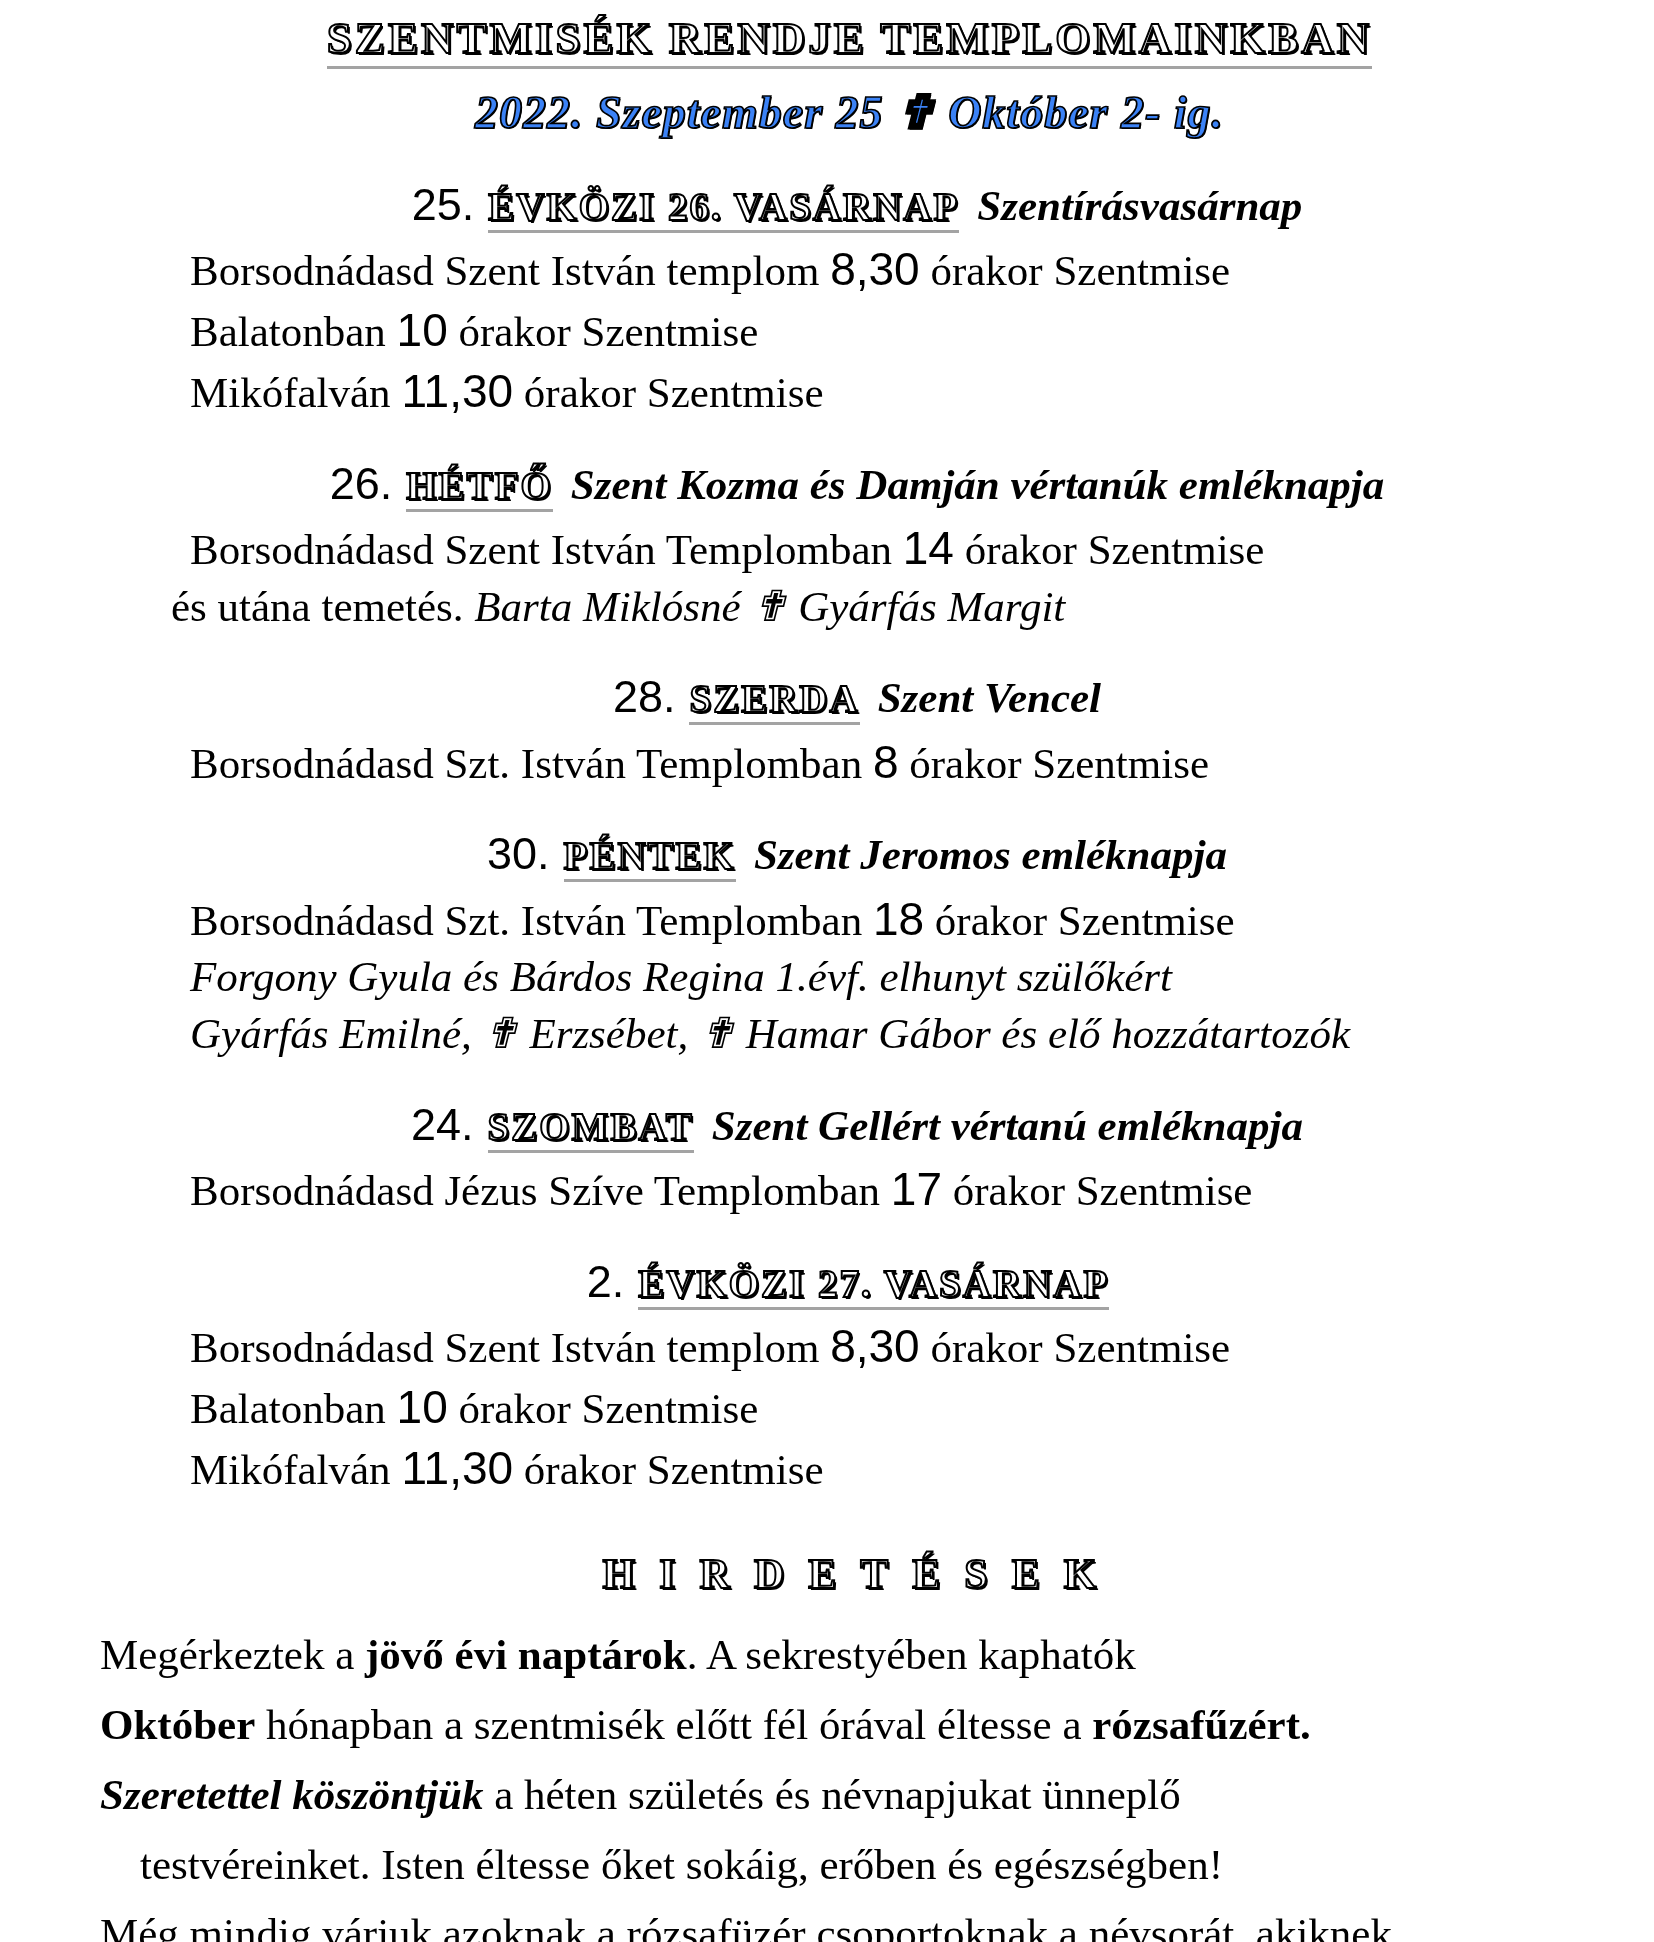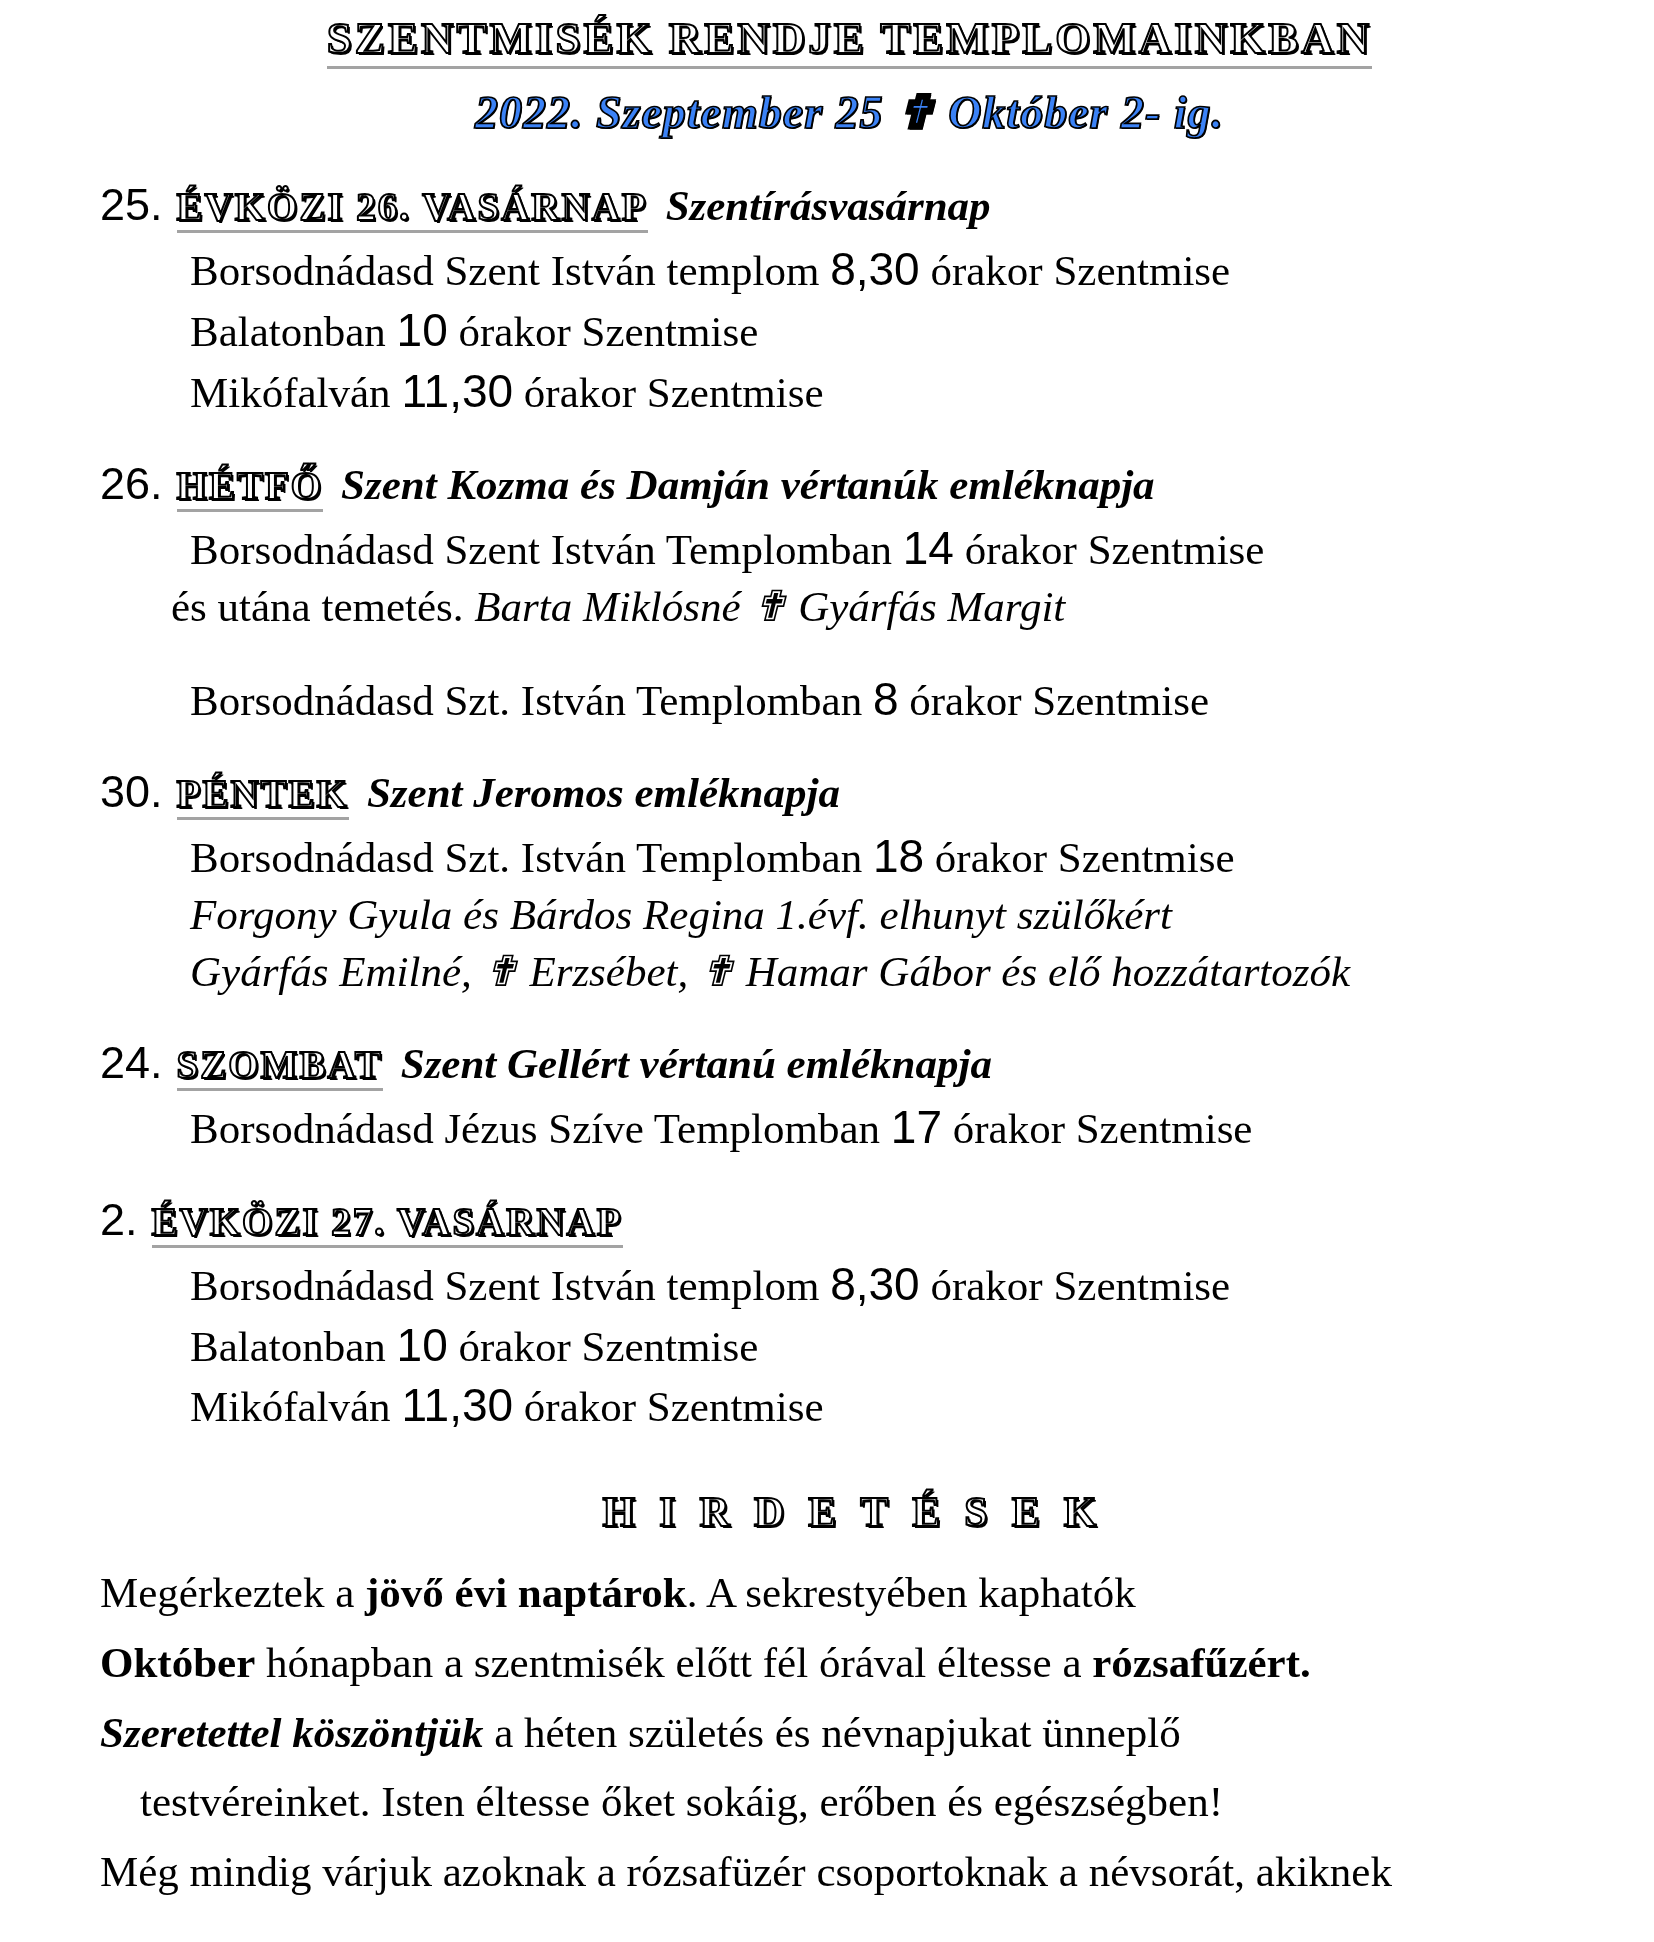--- a/index.html
+++ b/index.html
@@ -31,21 +31,21 @@
     font-size: 46px;
     font-style: italic;
     font-weight: bold;
     color: #3b82f6;
     -webkit-text-stroke: 1.7px #000000;
     text-shadow: 1px 1px 0 #000000;
     letter-spacing: 1px;
   }
 
   .entry { margin: 0 0 34px 0; }
-  .entry-header { font-size: 43px; margin: 0 0 6px 15px; line-height: 1.25; }
+  .entry-header { font-size: 43px; margin: 0 0 6px 15px; line-height: 1.25; text-align: center; }
   .num { font-family: "Liberation Sans", sans-serif; font-size: 45px; margin-right: 14px; }
   .day { font-size: 39px; margin-right: 18px; }
   .feast { font-weight: bold; font-style: italic; font-size: 43px; }
 
   .detail { font-size: 43px; margin-left: 105px; line-height: 1.32; }
   .indent-more { margin-left: 86px; }
   .time { font-family: "Liberation Sans", sans-serif; font-size: 46px; }
   .italic { font-style: italic; }
 
   .heading-row { text-align: center; margin: 52px 0 30px 0; }
@@ -79,20 +79,23 @@
 
   <section class="entry">
     <div class="entry-header">
       <span class="num">26.</span><span class="day decor underlined">HÉTFŐ</span><span class="feast">Szent Kozma és Damján vértanúk emléknapja</span>
     </div>
     <div class="detail"><span>Borsodnádasd Szent István Templomban </span><span class="time">14</span><span> órakor Szentmise</span></div>
     <div class="detail indent-more"><span>és utána temetés. </span><span class="italic">Barta Miklósné ✟ Gyárfás Margit</span></div>
   </section>
 
   <section class="entry">
+    <div class="entry-header">
+      <span class="num">28.</span><span class="day decor underlined">SZERDA</span><span class="feast">Szent Vencel</span>
+    </div>
     <div class="detail"><span>Borsodnádasd Szt. István Templomban </span><span class="time">8</span><span> órakor Szentmise</span></div>
   </section>
 
   <section class="entry">
     <div class="entry-header">
       <span class="num">30.</span><span class="day decor underlined">PÉNTEK</span><span class="feast">Szent Jeromos emléknapja</span>
     </div>
     <div class="detail"><span>Borsodnádasd Szt. István Templomban </span><span class="time">18</span><span> órakor Szentmise</span></div>
     <div class="detail italic">Forgony Gyula és Bárdos Regina 1.évf. elhunyt szülőkért</div>
     <div class="detail italic">Gyárfás Emilné, ✟ Erzsébet,  ✟ Hamar Gábor és elő hozzátartozók</div>

